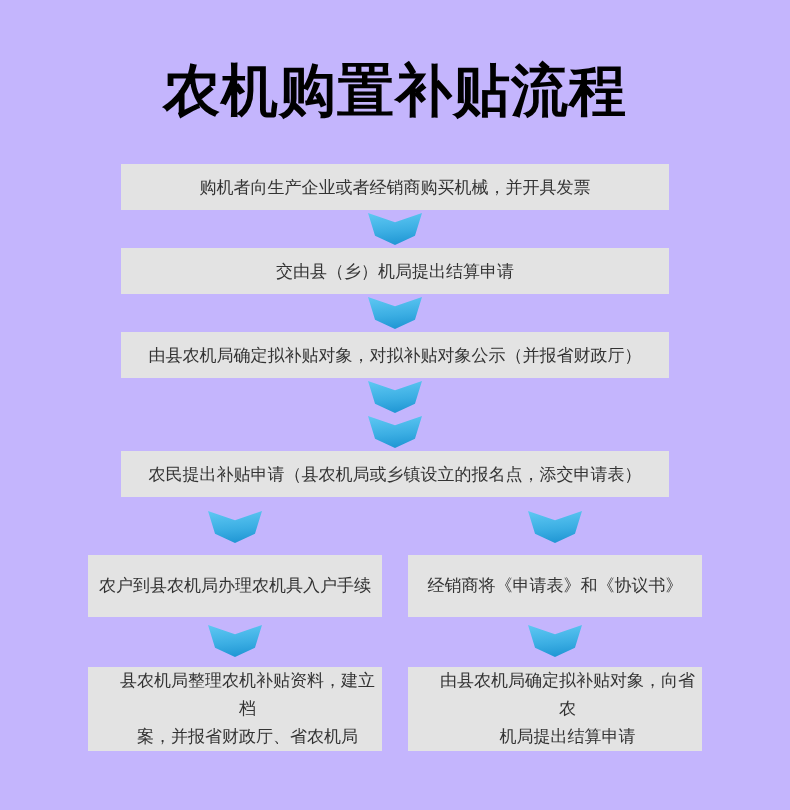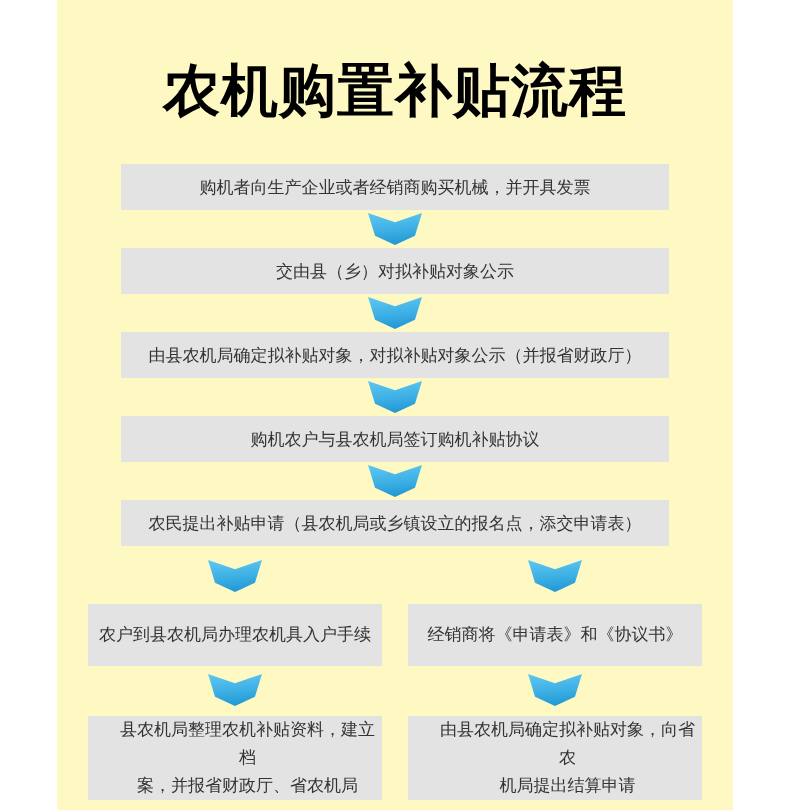--- a/index.html
+++ b/index.html
@@ -1,21 +1,21 @@
 <!DOCTYPE html>
 <html><head>
 <meta charset="utf-8">
 <style>
   html, body { margin: 0; padding: 0; background: #ffffff; }
   .page {
     position: relative;
-    width: 676px;
+    width: 790px;
     height: 810px;
     margin: 0 auto;
-    background: #fef9c3;
+    background: #c4b5fd;
     overflow: hidden;
     font-family: "Liberation Sans", "DejaVu Sans", sans-serif;
   }
   .title {
     margin: 58px 0 42px 0;
     text-align: center;
     font-size: 57px;
     line-height: 64px;
     font-weight: 900;
     letter-spacing: 1px;
@@ -62,32 +62,29 @@
 
   <h1 class="title">农机购置补贴流程</h1>
 
   <div>
     <div class="box main">
       <span>购机者向生产企业或者经销商购买机械，并开具发票</span>
     </div>
     <div class="arrow"></div>
 
     <div class="box main">
-      <span>交由县（乡）对拟补贴对象公示</span>
+      <span>交由县（乡）机局提出结算申请</span>
     </div>
     <div class="arrow"></div>
 
     <div class="box main">
       <span>由县农机局确定拟补贴对象，对拟补贴对象公示（并报省财政厅）</span>
     </div>
     <div class="arrow"></div>
 
-    <div class="box main">
-      <span>购机农户与县农机局签订购机补贴协议</span>
-    </div>
     <div class="arrow"></div>
 
     <div class="box main">
       <span>农民提出补贴申请（县农机局或乡镇设立的报名点，添交申请表）</span>
     </div>
   </div>
 
   <div class="branch-row">
 
     <div class="branch-col">

